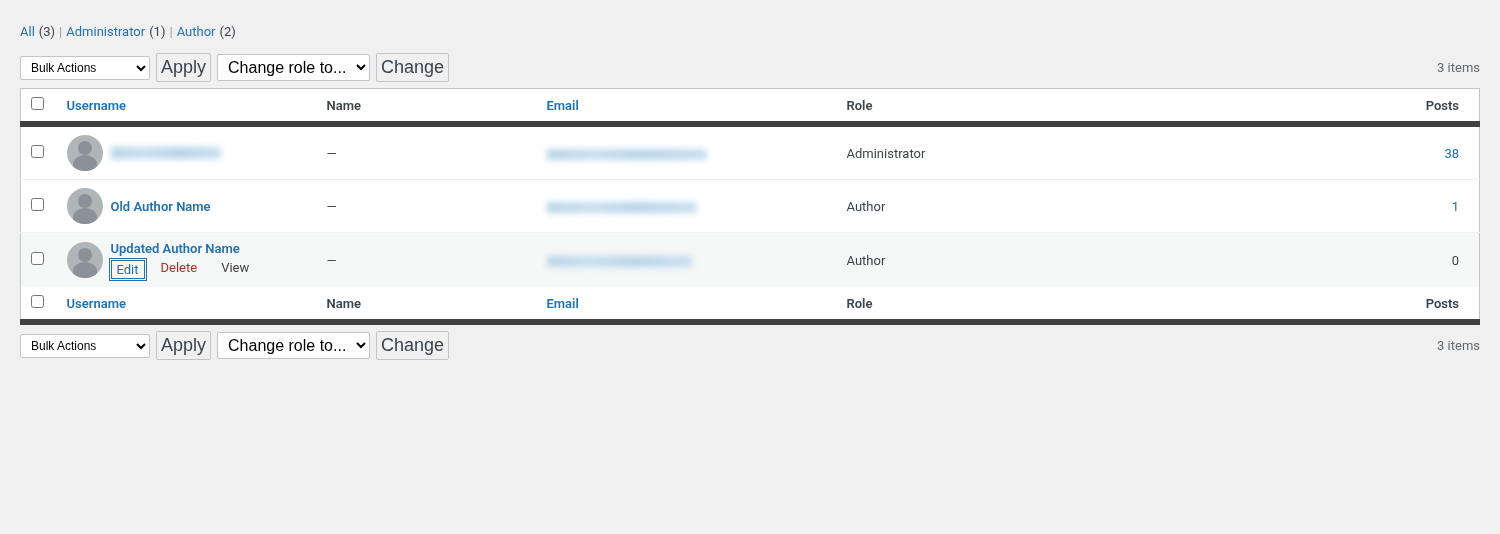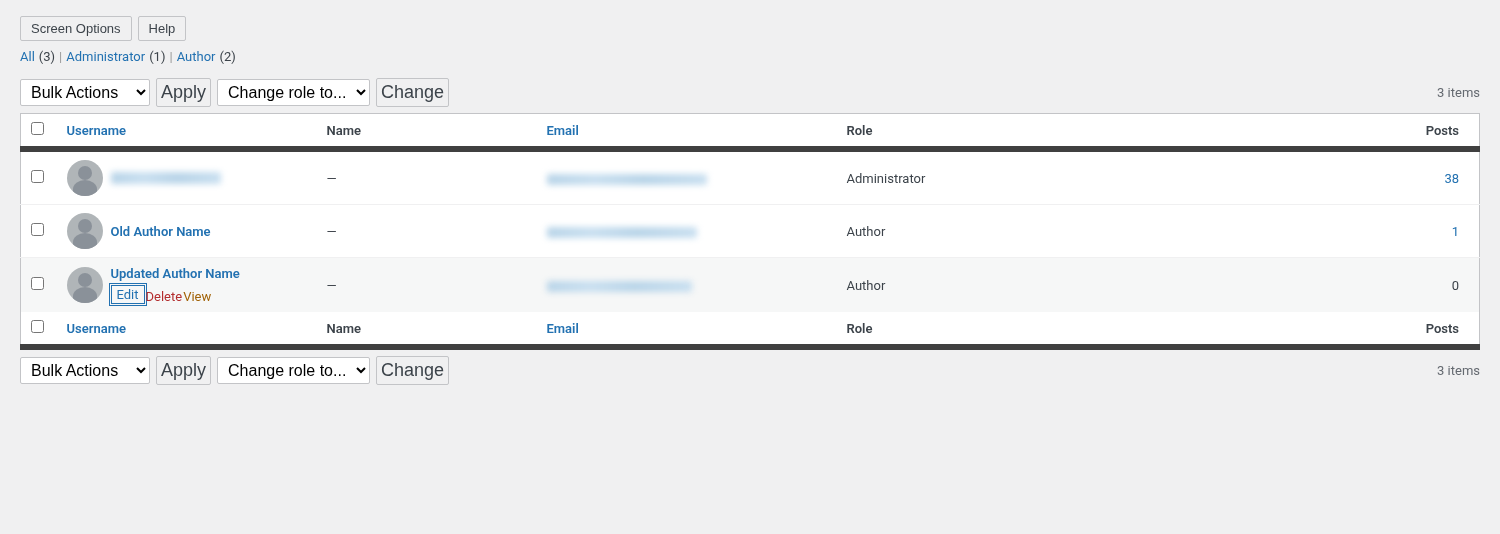--- a/index.html
+++ b/index.html
@@ -106,21 +106,21 @@
     }
     .tablenav-right {
       margin-left: auto;
       color: #646970;
       font-size: 13px;
     }
     .bulk-select {
       padding: 3px 6px;
       border: 1px solid #c3c4c7;
       border-radius: 2px;
-      font-size: 16px;
+      font-size: 12px;
       background: #fff;
       cursor: pointer;
       min-width: 130px;
     }
     .apply-btn, .change-btn {
       padding: 3px 4px;
       background: #f0f0f1;
       border: 1px solid #c3c4c7;
       border-radius: 2px;
       font-size: 18px;
@@ -238,40 +238,41 @@
       vertical-align: middle;
       filter: blur(3px);
     }
     .posts-link {
       color: #2271b1;
       text-decoration: none;
     }
     
     .row-actions {
       display: flex;
-      gap: 1px;
+      gap: 16px;
       margin-top: 4px;
       font-size: 13px;
-      align-items: flex-end;
+      align-items: flex-start;
     }
     .row-action-edit {
       color: #2271b1;
       text-decoration: none;
       border: 1px solid #2271b1;
       padding: 1px 5px;
       outline: 1px solid #2271b1;
       outline-offset: 1px;
     }
     .row-action-delete {
       color: #b32d2e;
       text-decoration: none;
     }
     .row-action-view {
-      color: #a16207;
-      text-decoration: none;
+      color: #404040;
+      text-decoration: none;
+      margin-left: 8px;
     }
     
     input[type="checkbox"] {
       cursor: pointer;
     }
     
     .tablenav-bottom {
       display: flex;
       align-items: center;
       gap: 6px;
@@ -288,24 +289,20 @@
       align-items: center;
       margin-bottom: 4px;
     }
   </style>
 </head>
 <body>
 
 <div class="page-wrap">
 
   <div class="top-bar">
-    <div class="top-bar-right">
-      <button class="screen-options-btn">Screen Options</button>
-      <button class="help-btn">Help</button>
-    </div>
   </div>
 
   <div class="controls-row">
     <div class="subsubsub">
       <a href="#">All</a>
       <span>(3)</span>
       <span class="separator">|</span>
       <a href="#">Administrator</a>
       <span>(1)</span>
       <span class="separator">|</span>

